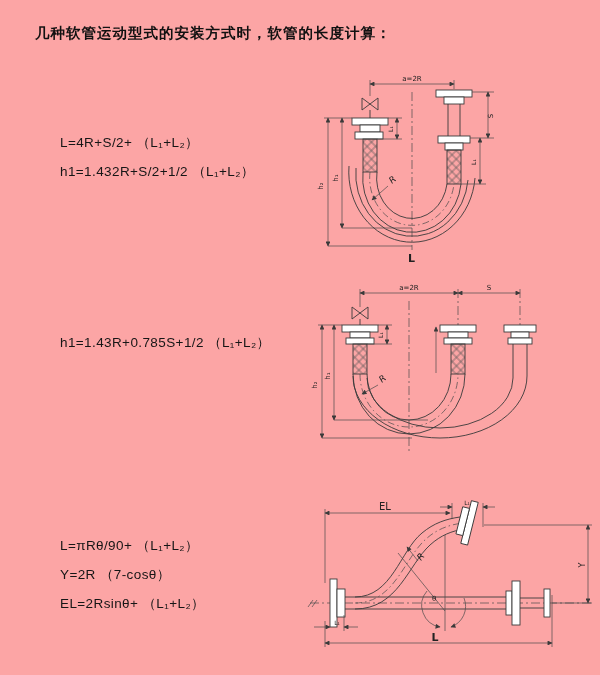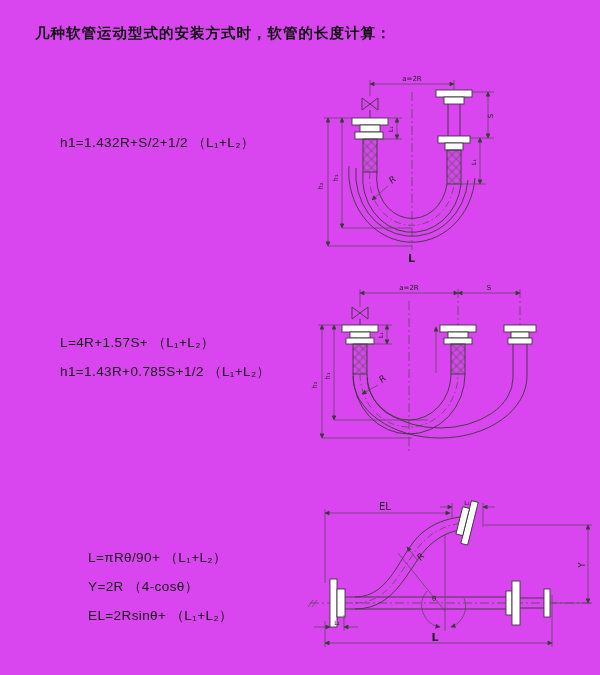--- a/index.html
+++ b/index.html
@@ -1,18 +1,18 @@
 <!DOCTYPE html>
 <html><head>
 <meta charset="utf-8">
 <style>
   * { margin:0; padding:0; box-sizing:border-box; }
   html,body { background:#fff; }
   .page {
-    position:relative; width:600px; height:675px; background:#d946ef;
+    position:relative; width:600px; height:675px; background:#fca5a5;
     font-family:"Liberation Sans","DejaVu Sans",sans-serif; color:#1c1c1c; overflow:hidden;padding-left:13px;
   }
   .title {
     position:absolute; left:35px; top:24px; font-size:14.5px; font-weight:600;
     letter-spacing:1px; color:#111;
   }
   .heading { position:absolute; font-size:14px; font-weight:600; letter-spacing:1px; color:#111; }
   .formulas { position:absolute; font-size:13.5px; color:#161616; letter-spacing:0.4px; }
   .formulas .f { height:29px; line-height:29px; white-space:pre; }
   svg { position:absolute; overflow:visible; }
@@ -24,20 +24,21 @@
   .plate { fill:#ffffff; stroke:#3a3a3a; stroke-width:0.9; }
 </style>
 </head>
 <body>
 
 <div class="page">
 
   <div class="title">几种软管运动型式的安装方式时，软管的长度计算：</div>
 
   <div class="formulas" style="left:60px; top:128px;">
+    <div class="f">L=4R+S/2+ （L₁+L₂）</div>
     <div class="f">h1=1.432R+S/2+1/2 （L₁+L₂）</div>
   </div>
 
   <svg style="left:312px; top:70px;" width="286" height="196" viewBox="0 0 286 196">
     <defs>
       <marker id="a1" viewBox="0 0 10 10" refX="9" refY="5" markerWidth="9" markerHeight="7" orient="auto-start-reverse">
         <path d="M0,0 L10,5 L0,10 z" fill="#3a3a3a"></path>
       </marker>
       <pattern id="p1" width="6" height="6" patternUnits="userSpaceOnUse" patternTransform="rotate(45)">
         <line x1="0" y1="3" x2="6" y2="3" stroke="#555" stroke-width="0.7"></line>
@@ -116,21 +117,20 @@
 
     <g>
       <line class="thin" x1="76" y1="116" x2="60" y2="130" marker-end="url(#a1)"></line>
       <text x="80" y="114" font-size="9" font-style="italic" transform="rotate(-40 80 114)">R</text>
     </g>
 
     <text x="96" y="192" font-size="11" font-weight="600">L</text>
   </svg>
 
   <div class="formulas" style="left:60px; top:328px;">
-    <div class="f">L=4R+1.57S+ （L₁+L₂）</div>
     <div class="f">h1=1.43R+0.785S+1/2 （L₁+L₂）</div>
   </div>
 
   <svg style="left:308px; top:281px;" width="292" height="186" viewBox="0 0 292 186">
     <defs>
       <marker id="a2" viewBox="0 0 10 10" refX="9" refY="5" markerWidth="9" markerHeight="7" orient="auto-start-reverse">
         <path d="M0,0 L10,5 L0,10 z" fill="#3a3a3a"></path>
       </marker>
       <pattern id="p2" width="6" height="6" patternUnits="userSpaceOnUse" patternTransform="rotate(45)">
         <line x1="0" y1="3" x2="6" y2="3" stroke="#555" stroke-width="0.7"></line>
@@ -206,23 +206,23 @@
       <line class="thin" x1="79" y1="44" x2="79" y2="63" marker-start="url(#a2)" marker-end="url(#a2)"></line>
       <text x="75" y="54" font-size="6" text-anchor="middle" transform="rotate(-90 75 54)">L₁</text>
     </g>
 
     <g>
       <line class="thin" x1="70" y1="104" x2="54" y2="113" marker-end="url(#a2)"></line>
       <text x="74" y="102" font-size="9" font-style="italic" transform="rotate(-40 74 102)">R</text>
     </g>
   </svg>
 
-  <div class="formulas" style="left:60px; top:543px;margin-left:28px;">
+  <div class="formulas" style="left:60px; top:531px;">
     <div class="f">L=πRθ/90+ （L₁+L₂）</div>
-    <div class="f">Y=2R （4-cosθ）</div>
+    <div class="f">Y=2R （7-cosθ）</div>
     <div class="f">EL=2Rsinθ+ （L₁+L₂）</div>
   </div>
 
   <svg style="left:300px; top:497px;" width="300" height="157" viewBox="0 0 300 157">
     <defs>
       <marker id="a3" viewBox="0 0 10 10" refX="9" refY="5" markerWidth="9" markerHeight="7" orient="auto-start-reverse">
         <path d="M0,0 L10,5 L0,10 z" fill="#3a3a3a"></path>
       </marker>
     </defs>
 

